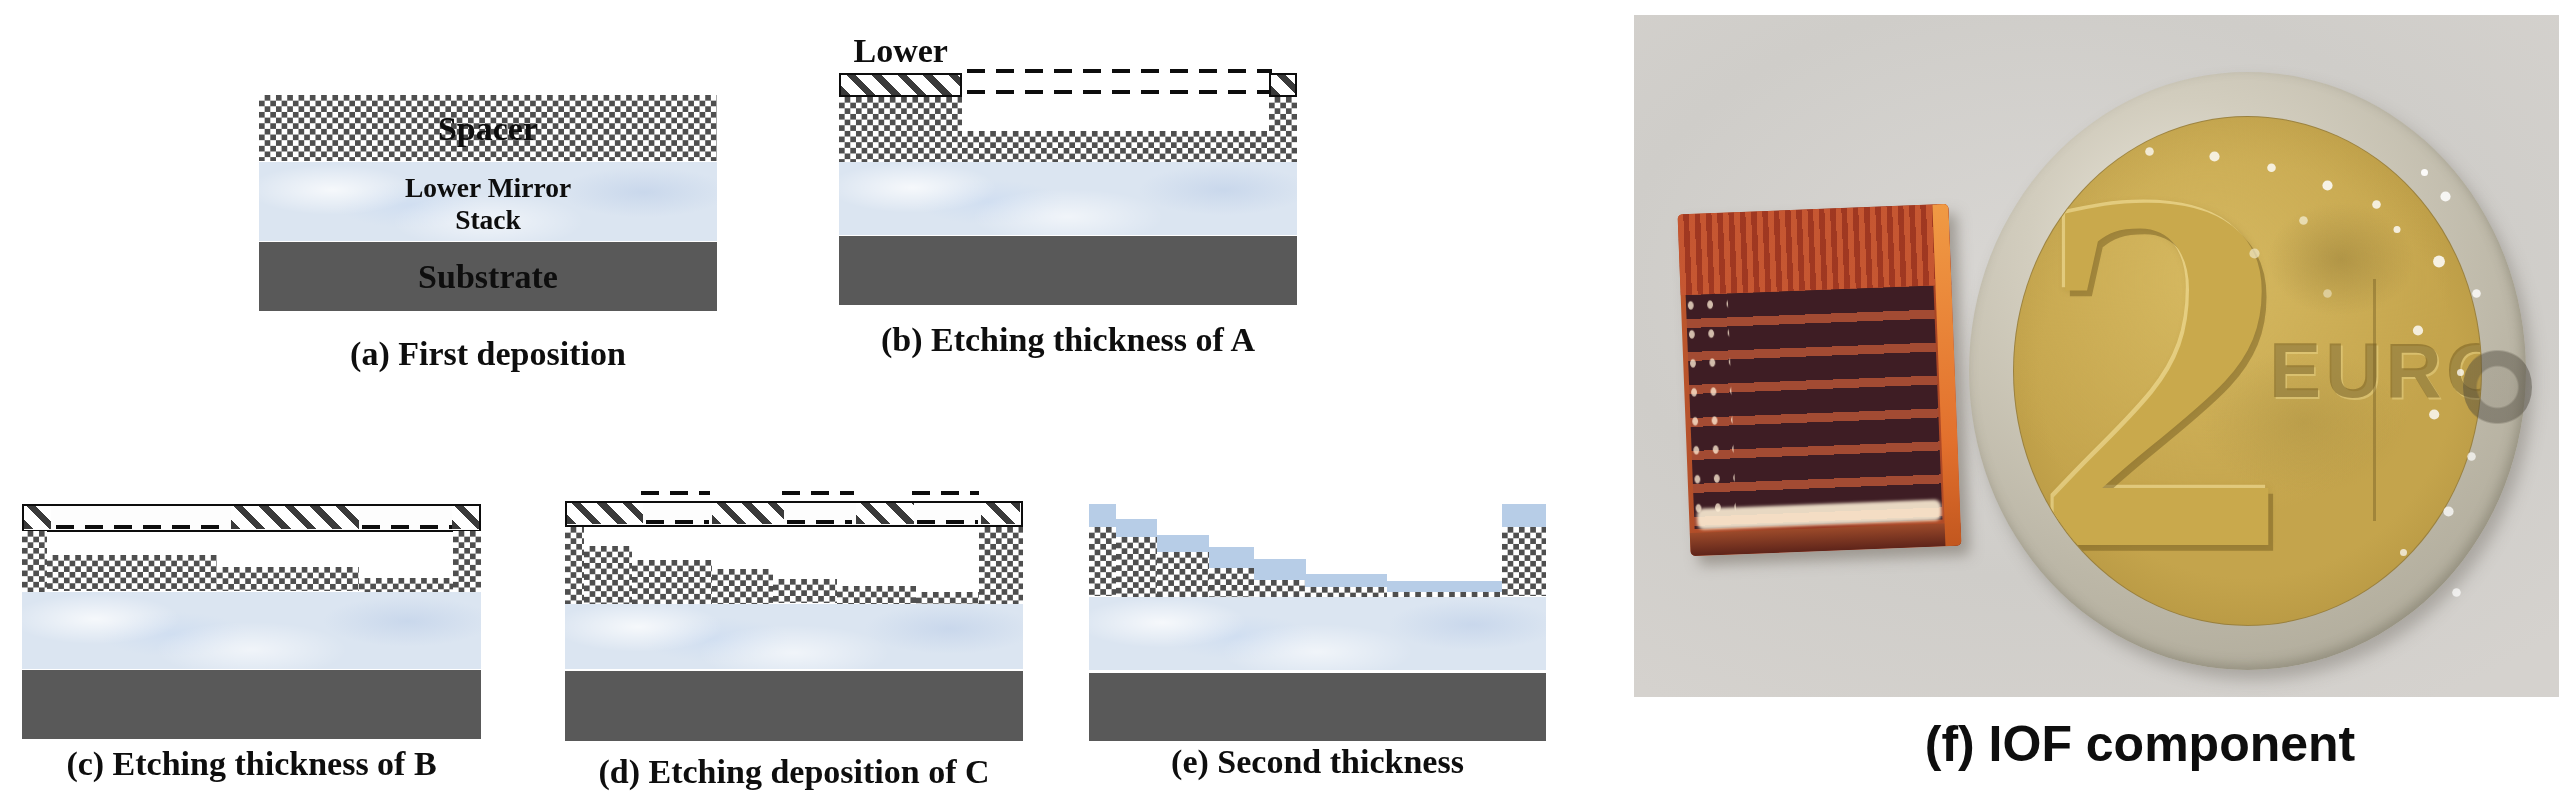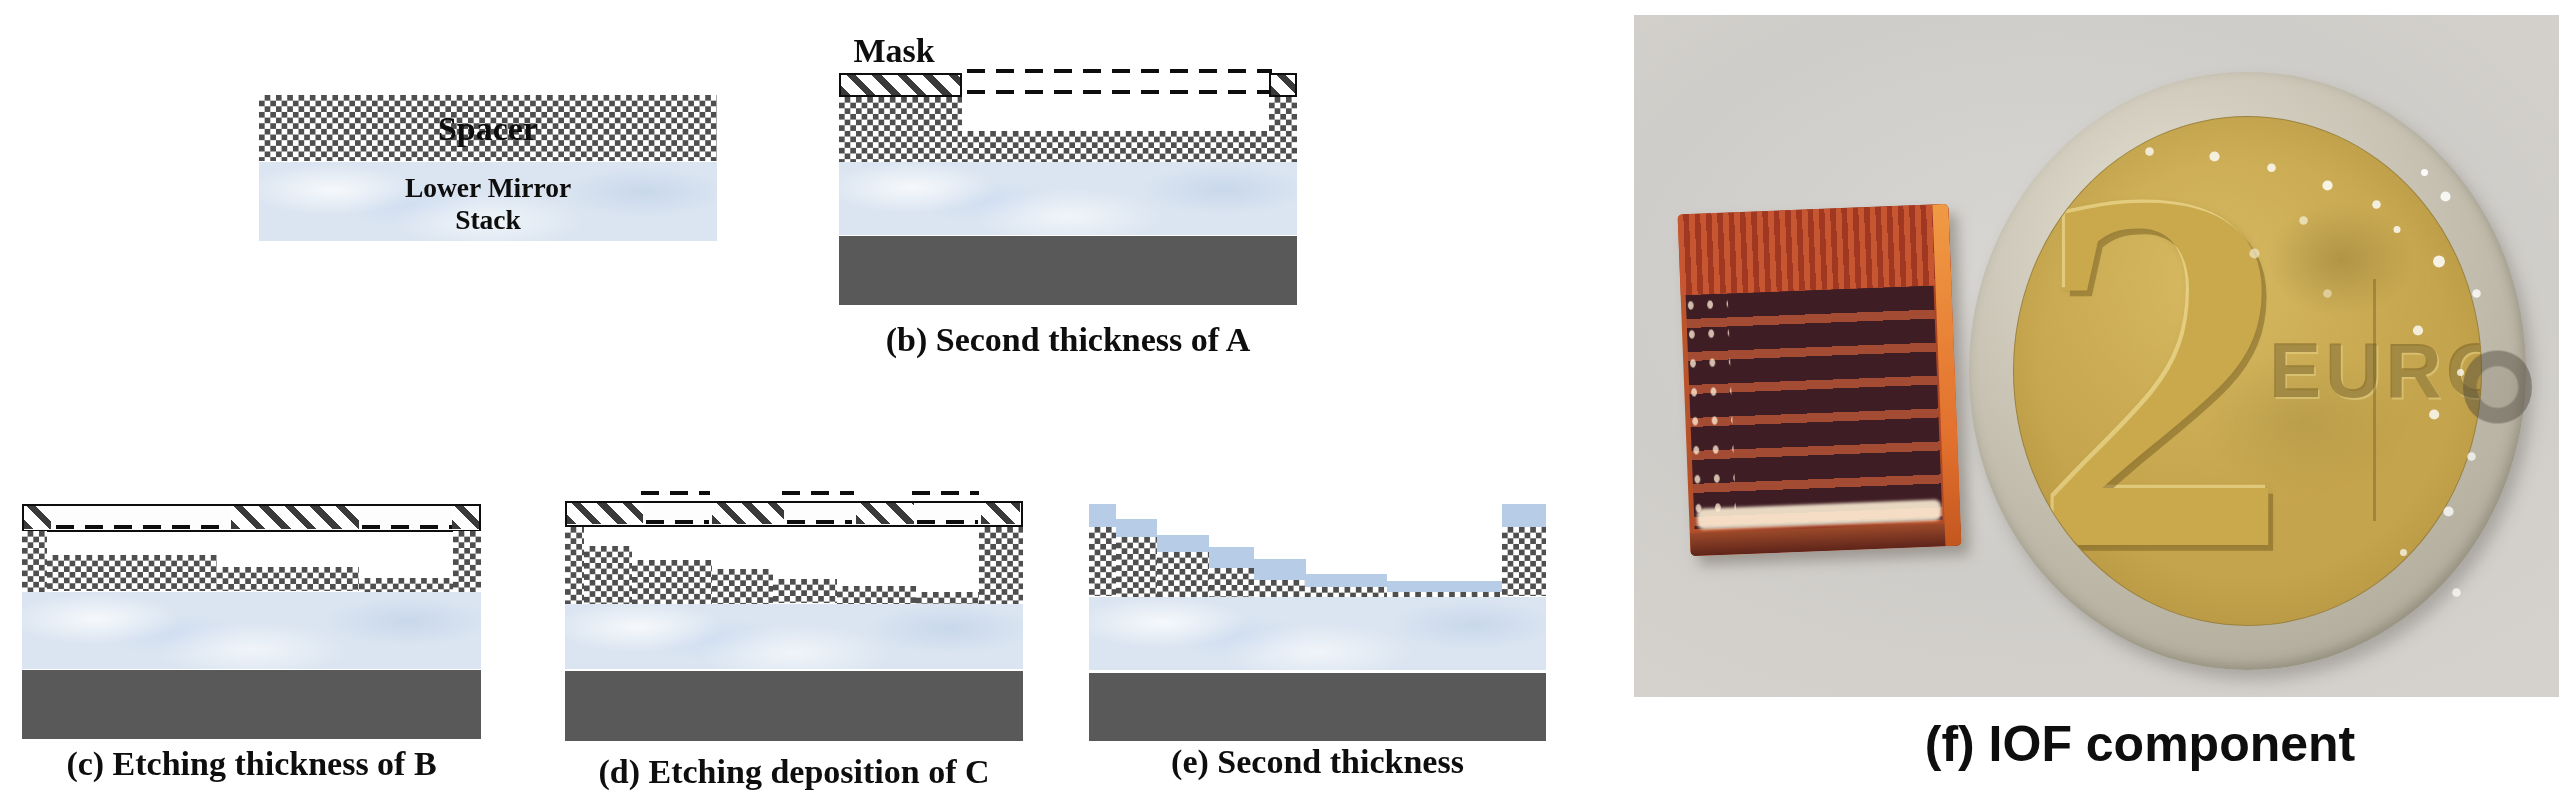--- a/index.html
+++ b/index.html
@@ -82,35 +82,39 @@
 <div id="canvas">
 
   <div class="panel" style="left:259px;width:458px;">
     <div class="abs checker" style="left:0;top:95px;width:458px;height:66px;">
       <div class="lbl serif" style="top:14.5px;font-size:34px;">Spacer</div>
     </div>
     <div class="abs mirror" style="left:0;top:162px;width:458px;height:79px;">
       <div class="lbl serif" style="top:9.7px;font-size:27.5px;">Lower Mirror</div>
       <div class="lbl serif" style="top:42px;font-size:27.5px;">Stack</div>
     </div>
+    <div class="abs substrate" style="left:0;top:242px;width:458px;height:69px;">
+      <div class="lbl serif" style="top:16px;font-size:34px;">Substrate</div>
+    </div>
+    <div class="caption" style="left:0;top:335px;width:458px;">(a) First deposition</div>
   </div>
 
   <div class="panel" style="left:839px;width:458px;">
-    <div class="abs serif" style="left:14.5px;top:32px;font-size:34px;">Mask</div>
+    <div class="abs serif" style="left:14.5px;top:32px;font-size:34px;">Lower</div>
     <div class="abs hatch mask-piece" style="left:0;top:73px;width:123px;height:24px;"></div>
     <div class="abs dashline" style="left:128px;top:69px;width:305px;"></div>
     <div class="abs dashline" style="left:128px;top:90px;width:305px;"></div>
     <div class="abs hatch mask-piece" style="left:430px;top:73px;width:27.5px;height:24px;"></div>
 
     <div class="abs checker" style="left:0;top:97px;width:123px;height:65px;"></div>
     <div class="abs checker" style="left:123px;top:131px;width:308px;height:31px;"></div>
     <div class="abs checker" style="left:430px;top:97px;width:27.5px;height:65px;"></div>
     <div class="abs mirror" style="left:0;top:162px;width:458px;height:73px;"></div>
     <div class="abs substrate" style="left:0;top:236px;width:458px;height:69px;"></div>
-    <div class="caption" style="left:0;top:321px;width:458px;">(b) Second thickness of A</div>
+    <div class="caption" style="left:0;top:321px;width:458px;">(b) Etching thickness of A</div>
   </div>
 
   <div class="panel" style="left:22px;width:459px;">
     <div class="abs maskbar" style="left:0;top:504px;width:459px;height:27.5px;">
       <div class="abs hatch" style="left:0;top:0;width:27px;height:22.6px;"></div>
       <div class="abs dashline" style="left:31.5px;bottom:0.8px;width:170px;"></div>
       <div class="abs hatch" style="left:207px;top:0;width:128px;height:22.6px;"></div>
       <div class="abs dashline" style="left:338px;bottom:0.8px;width:90px;"></div>
       <div class="abs hatch" style="right:0;top:0;width:27.5px;height:22.6px;"></div>
     </div>

